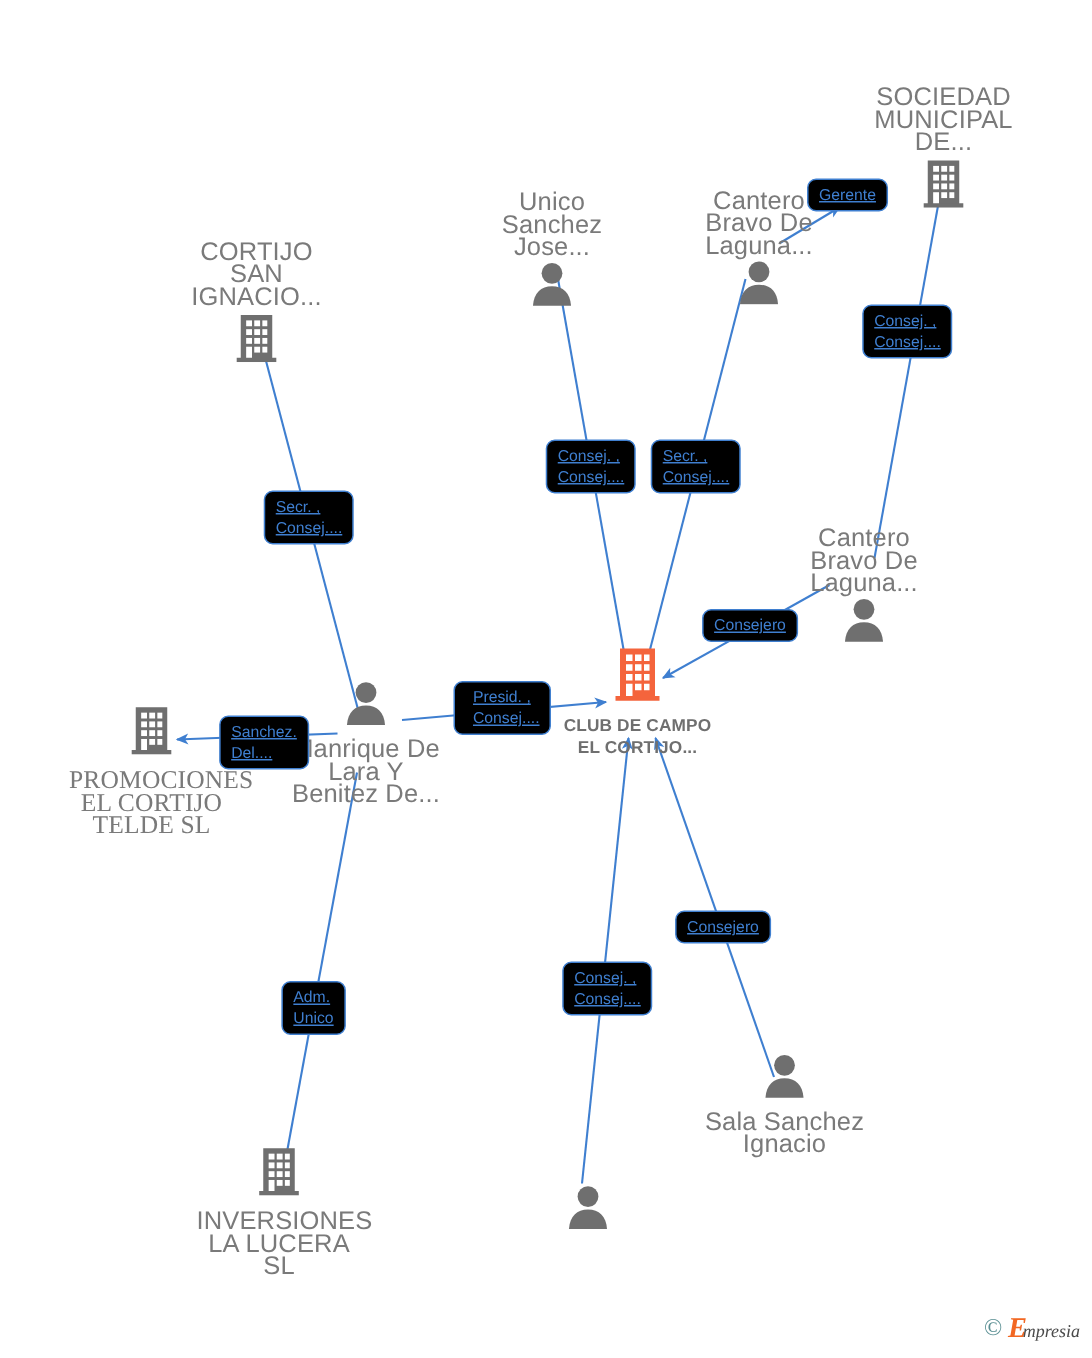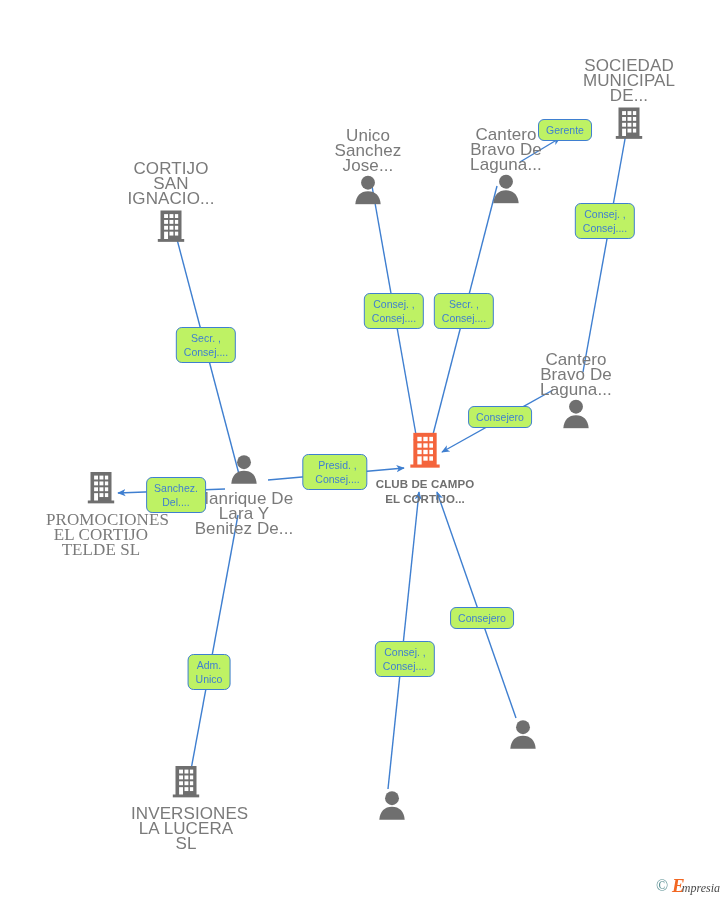--- a/index.html
+++ b/index.html
@@ -8,23 +8,23 @@
   #stage{position:absolute;left:0;top:0;width:728px;height:905px;}
   svg#edges{position:absolute;left:0;top:0;width:728px;height:905px;}
   .node{position:absolute;transform:translate(-50%,-50%);text-align:center;
         width:110px;}
   .node .glyph{display:block;margin:0 auto;}
   .node .label{display:block;margin-top:3px;font-size:17px;line-height:15px;
         color:#7a7a7a;letter-spacing:.1px;}
   .node.label-above .label{margin:0 0 2px 0;}
   .node.central .label{color:#6f6f6f;font-weight:bold;font-size:11.5px;}
   .elabel{position:absolute;transform:translate(-50%,-50%);
-        border:1.3px solid #3f7fd0;border-radius:6px;background:#bef264;
-        color:#3f7fd0;font-size:10.5px;line-height:14px;text-align:center;
-        padding:3px 7px;white-space:pre;box-sizing:border-box;}
+        border:1.3px solid #3f7fd0;border-radius:6px;background:#000000;
+        color:#3f7fd0;font-size:10.5px;line-height:14px;
+        padding:3px 7px;white-space:pre;box-sizing:border-box;text-decoration:underline;}
   .watermark{position:absolute;right:8px;bottom:8px;display:flex;
         align-items:center;gap:4px;}
   .wm-c{font-size:16px;color:#5a8f93;font-family:"Liberation Serif",serif;}
   .wm-e{font-size:19px;color:#f26722;font-family:"Liberation Serif",serif;
         font-style:italic;font-weight:bold;}
   .wm-rest{font-size:12px;color:#4a4a4a;font-family:"Liberation Serif",serif;
         font-style:italic;margin-left:-3px;}
 </style>
 </head>
 <body>
@@ -172,20 +172,21 @@
             <circle cx="12" cy="5.4" r="4.7" fill="#6f6f6f"></circle>
             <path d="M12 11.2c-5 0-8.2 3.1-8.6 8.8h17.2c-.4-5.7-3.6-8.8-8.6-8.8z" fill="#6f6f6f"></path>
           </svg></span>
         <span class="label">Manrique De Lara Y Benitez De...</span>
       </div>
       <div class="node" style="left: 523px; top: 736px;">
         <span class="glyph"><svg width="36" height="29.52" viewBox="0 0 24 20" xmlns="http://www.w3.org/2000/svg">
             <circle cx="12" cy="5.4" r="4.7" fill="#6f6f6f"></circle>
             <path d="M12 11.2c-5 0-8.2 3.1-8.6 8.8h17.2c-.4-5.7-3.6-8.8-8.6-8.8z" fill="#6f6f6f"></path>
           </svg></span>
+        <span class="label">Sala Sanchez Ignacio</span>
       </div>
       <div class="node" style="left: 392px; top: 807px;">
         <span class="glyph"><svg width="36" height="29.52" viewBox="0 0 24 20" xmlns="http://www.w3.org/2000/svg">
             <circle cx="12" cy="5.4" r="4.7" fill="#6f6f6f"></circle>
             <path d="M12 11.2c-5 0-8.2 3.1-8.6 8.8h17.2c-.4-5.7-3.6-8.8-8.6-8.8z" fill="#6f6f6f"></path>
           </svg></span>
       </div>
     </div>
   <div id="labels-layer">
       <div class="elabel" style="left: 206px; top: 345px;">Secr. ,

